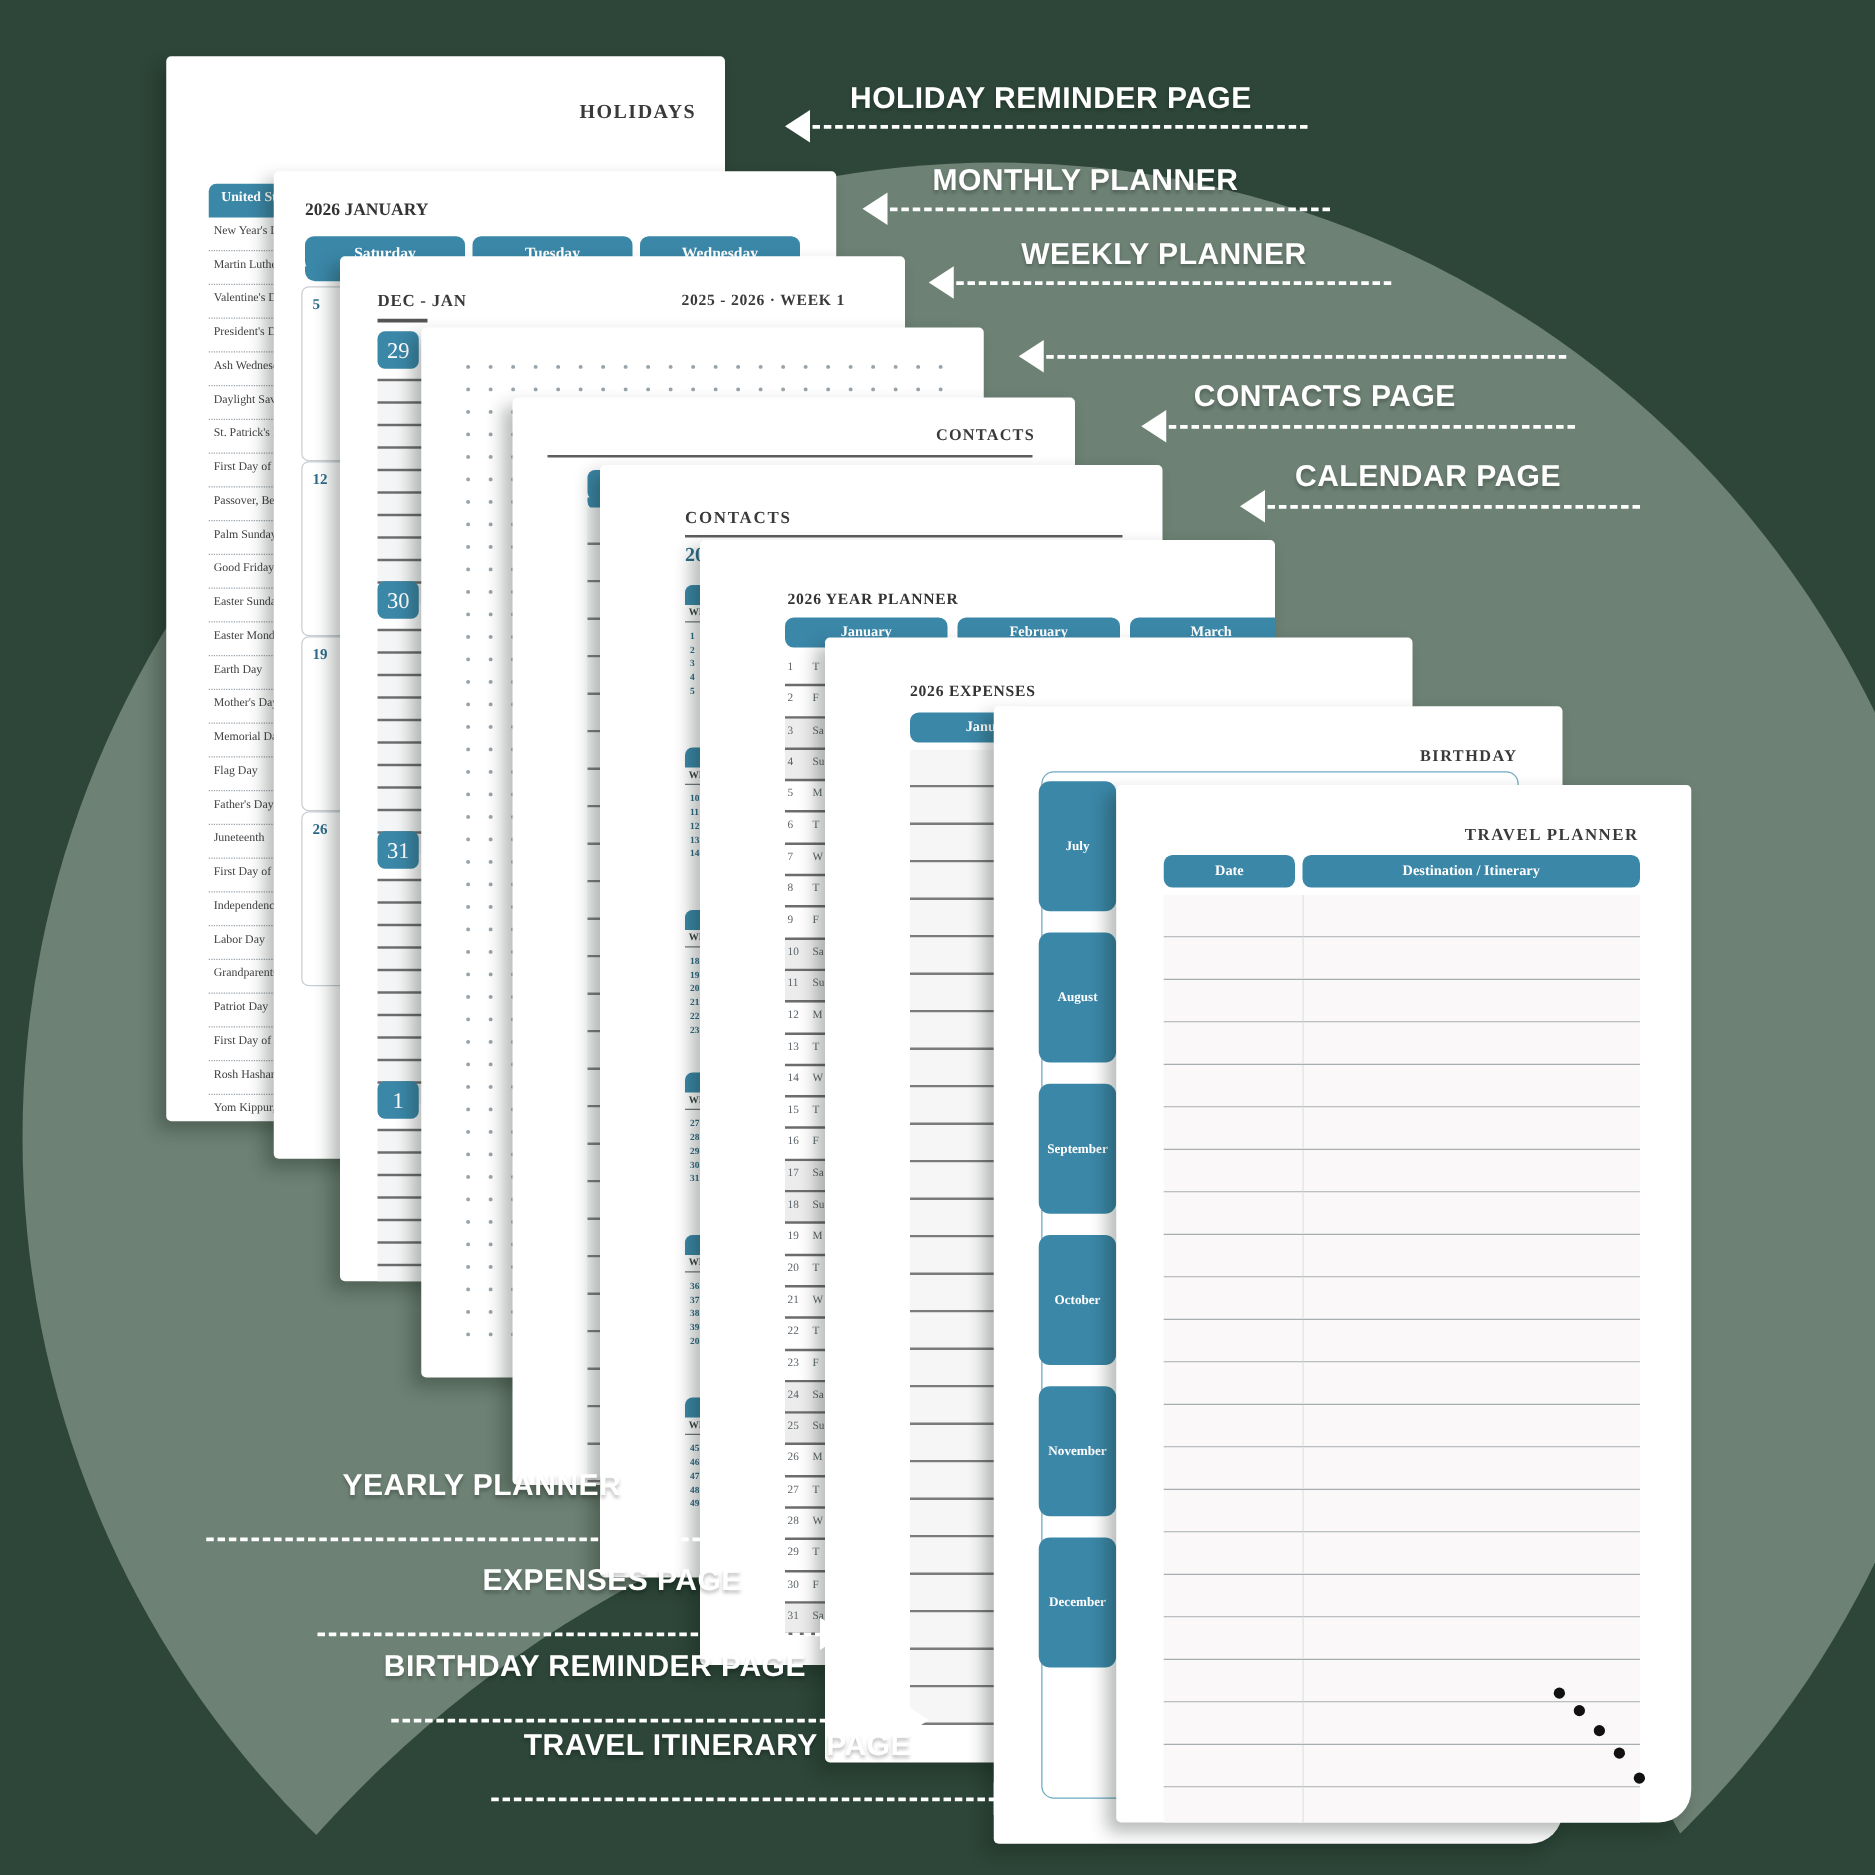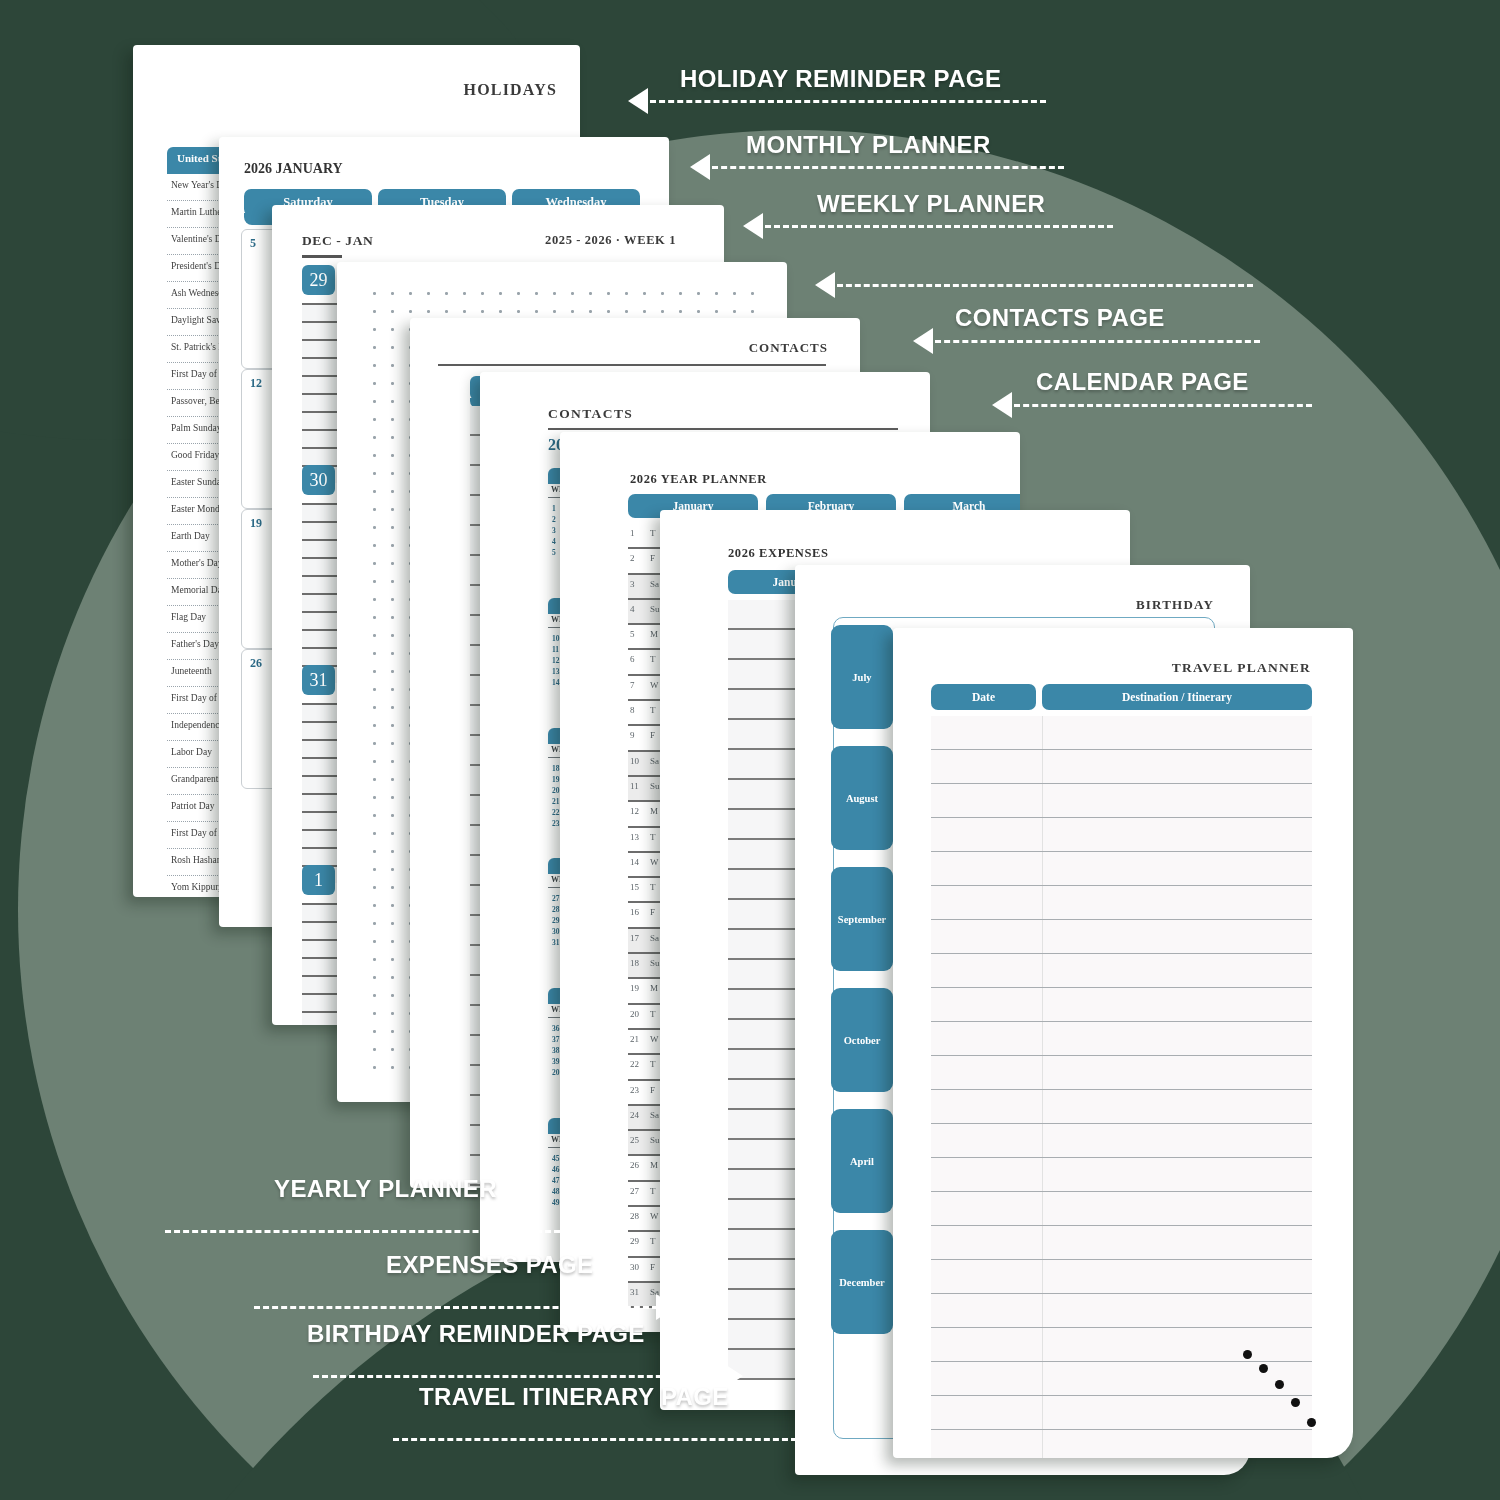--- a/index.html
+++ b/index.html
@@ -1942,21 +1942,21 @@
   </div>
 
   <div class="sheet" id="sheet-birthday">
     <div class="ptitle bd-title">BIRTHDAY</div>
     <div class="bd-frame"></div>
     <div id="bd-months">
         <div class="bd-month" style="top: 60px;">July</div>
         <div class="bd-month" style="top: 181px;">August</div>
         <div class="bd-month" style="top: 302px;">September</div>
         <div class="bd-month" style="top: 423px;">October</div>
-        <div class="bd-month" style="top: 544px;">April</div>
+        <div class="bd-month" style="top: 544px;">November</div>
         <div class="bd-month" style="top: 665px;">December</div>
       </div>
     <div class="holes">
       <div class="hole" style="left:6px;top:8px"></div>
       <div class="hole" style="left:22px;top:22px"></div>
       <div class="hole" style="left:38px;top:38px"></div>
       <div class="hole" style="left:54px;top:56px"></div>
       <div class="hole" style="left:70px;top:76px"></div>
     </div>
   </div>

